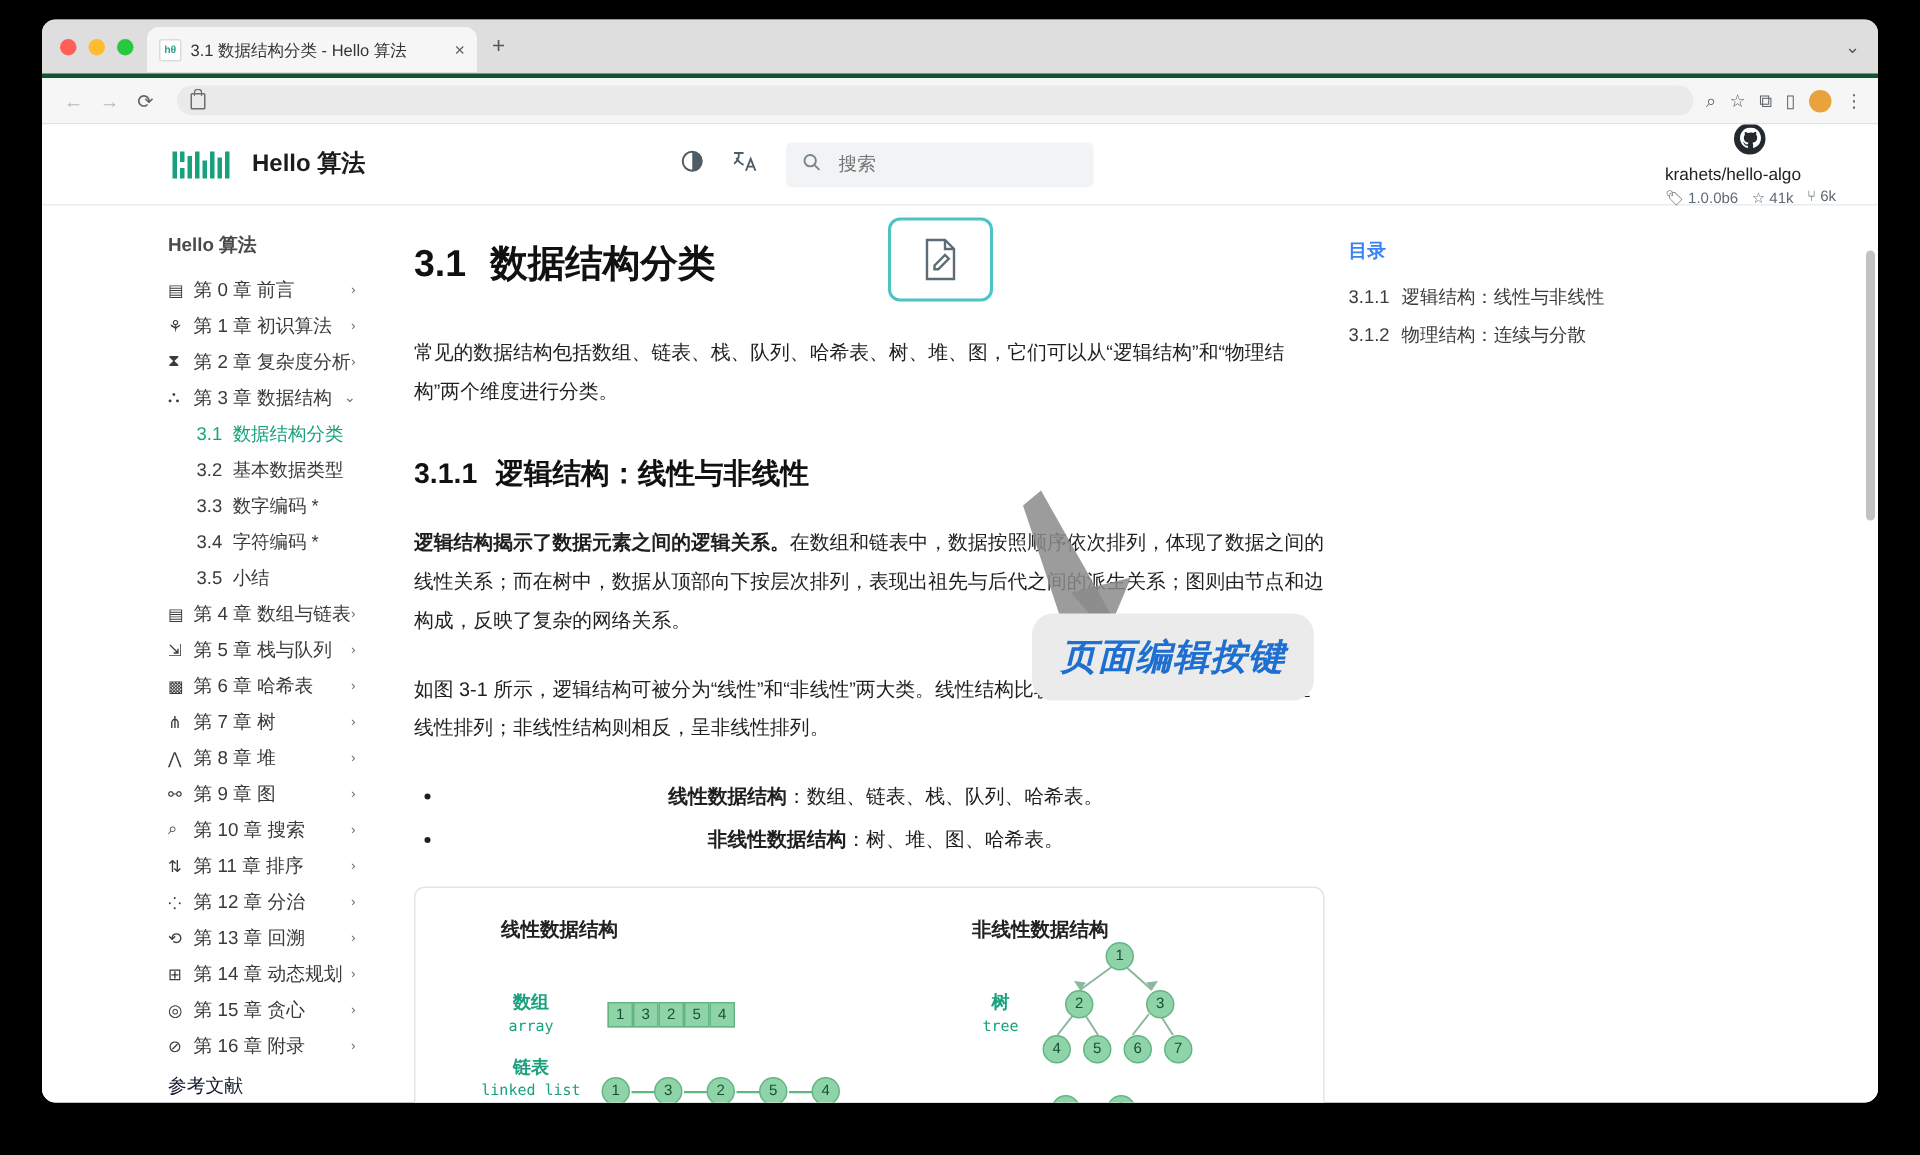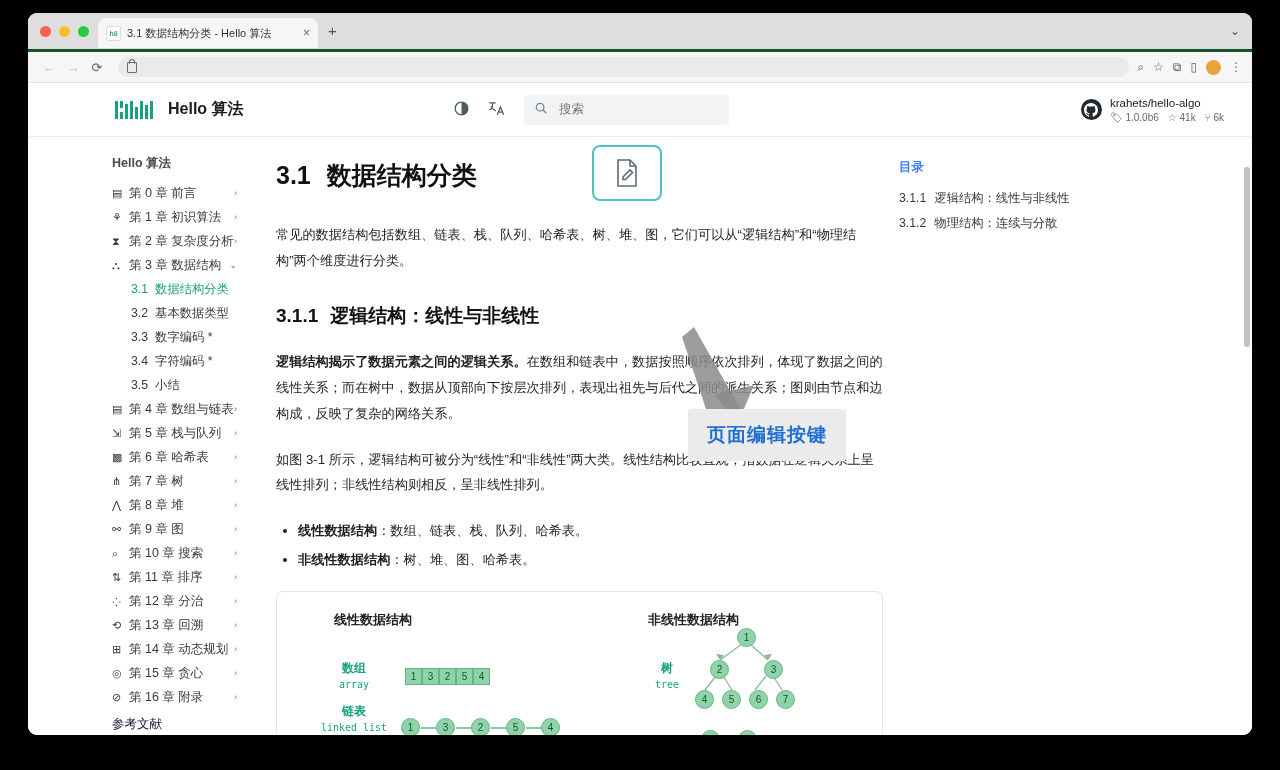--- a/index.html
+++ b/index.html
@@ -237,20 +237,21 @@
     font-size: 12.5px;
     color: #8b5cf6;
     width: 100%;
     font-family: Liberation Serif, serif;
   }
   .repo-box {
     margin-left: auto;
     display: flex;
     align-items: center;
     gap: 8px;
+    flex-direction: column;
   }
   .gh-icon {
     width: 21px; height: 21px;
     border-radius: 50%;
     background: #24292f;
     color: #fff;
     font-size: 12px;
     display: flex;
     align-items: center;
     justify-content: center;
@@ -347,20 +348,21 @@
     font-weight: bold;
   }
   h2.doc-h2 .sec { margin-right: 12px; }
   .para b { font-weight: bold; }
   ul.bullets {
     margin: 0 0 18px 0;
     padding-left: 22px;
     font-size: 13.2px;
     line-height: 2.0;
     color: #1f1f1f;
+    text-align: center;
   }
   ul.bullets li { margin-bottom: 2px; }
   .figure {
     border: 1px solid #e4e4e4;
     border-radius: 7px;
     height: 236px;
     margin-top: 8px;
     position: relative;
     background: #fff;
     overflow: hidden;
@@ -445,26 +447,27 @@
     align-items: center;
     justify-content: center;
   }
   .edit-btn svg { display: block; }
   
   .annot-box {
     position: absolute;
     left: 660px;
     top: 272px;
     background: #ebebeb;
-    border-radius: 3px;
+    border-radius: 14px;
     padding: 13px 19px;
-    font-size: 19px;
+    font-size: 24px;
     font-weight: bold;
     color: #1f6fd0;
     letter-spacing: 1px;
+    font-style: italic;
   }
   .arrow-svg {
     position: absolute;
     left: 610px;
     top: 182px;
     pointer-events: none;
   }
   
   .vscroll {
     position: absolute;

